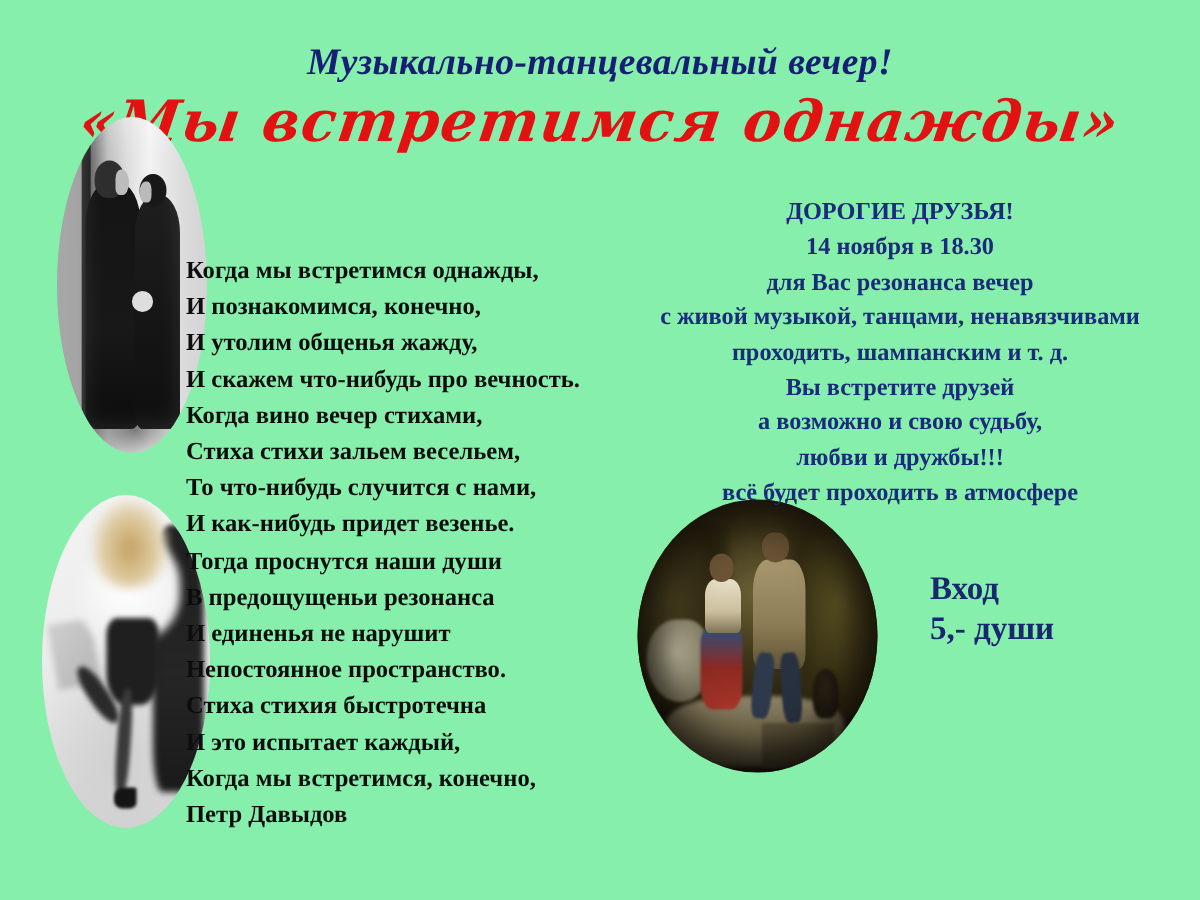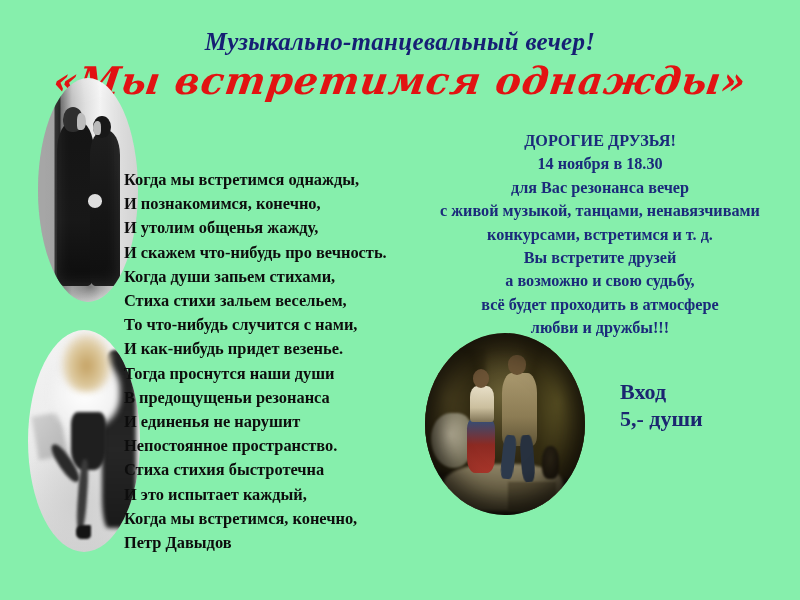--- a/index.html
+++ b/index.html
@@ -418,44 +418,44 @@
     <div class="man-leg-b"></div>
     <div class="dog"></div>
     <div class="vig2"></div>
   </div>
 
   <div class="poem">
     <div>Когда мы встретимся однажды,</div>
     <div>И познакомимся, конечно,</div>
     <div>И утолим общенья жажду,</div>
     <div>И скажем что-нибудь про вечность.</div>
-    <div>Когда души запьем стихами,</div>
+    <div>Когда вино вечер стихами,</div>
     <div>Стиха стихи зальем весельем,</div>
     <div>То что-нибудь случится с нами,</div>
     <div>И как-нибудь придет везенье.</div>
     <div>Тогда проснутся наши души</div>
     <div>В предощущеньи резонанса</div>
     <div>И единенья не нарушит</div>
     <div>Непостоянное пространство.</div>
     <div>Стиха стихия быстротечна</div>
     <div>И это испытает каждый,</div>
     <div>Когда мы встретимся, конечно,</div>
     <div class="author">Петр Давыдов</div>
   </div>
 
   <div class="announce">
     <div>ДОРОГИЕ ДРУЗЬЯ!</div>
     <div>14 ноября в 18.30</div>
     <div>для Вас резонанса вечер</div>
     <div>с живой музыкой, танцами, ненавязчивами</div>
-    <div>конкурсами, встретимся и т. д.</div>
+    <div>проходить, шампанским и т. д.</div>
     <div>Вы встретите друзей</div>
     <div>а возможно и свою судьбу,</div>
+    <div>любви и дружбы!!!</div>
     <div>всё будет проходить в атмосфере</div>
-    <div>любви и дружбы!!!</div>
   </div>
 
   <div class="entry">
     <div>Вход</div>
     <div>5,- души</div>
   </div>
 
 </div>
 
 </body></html>

